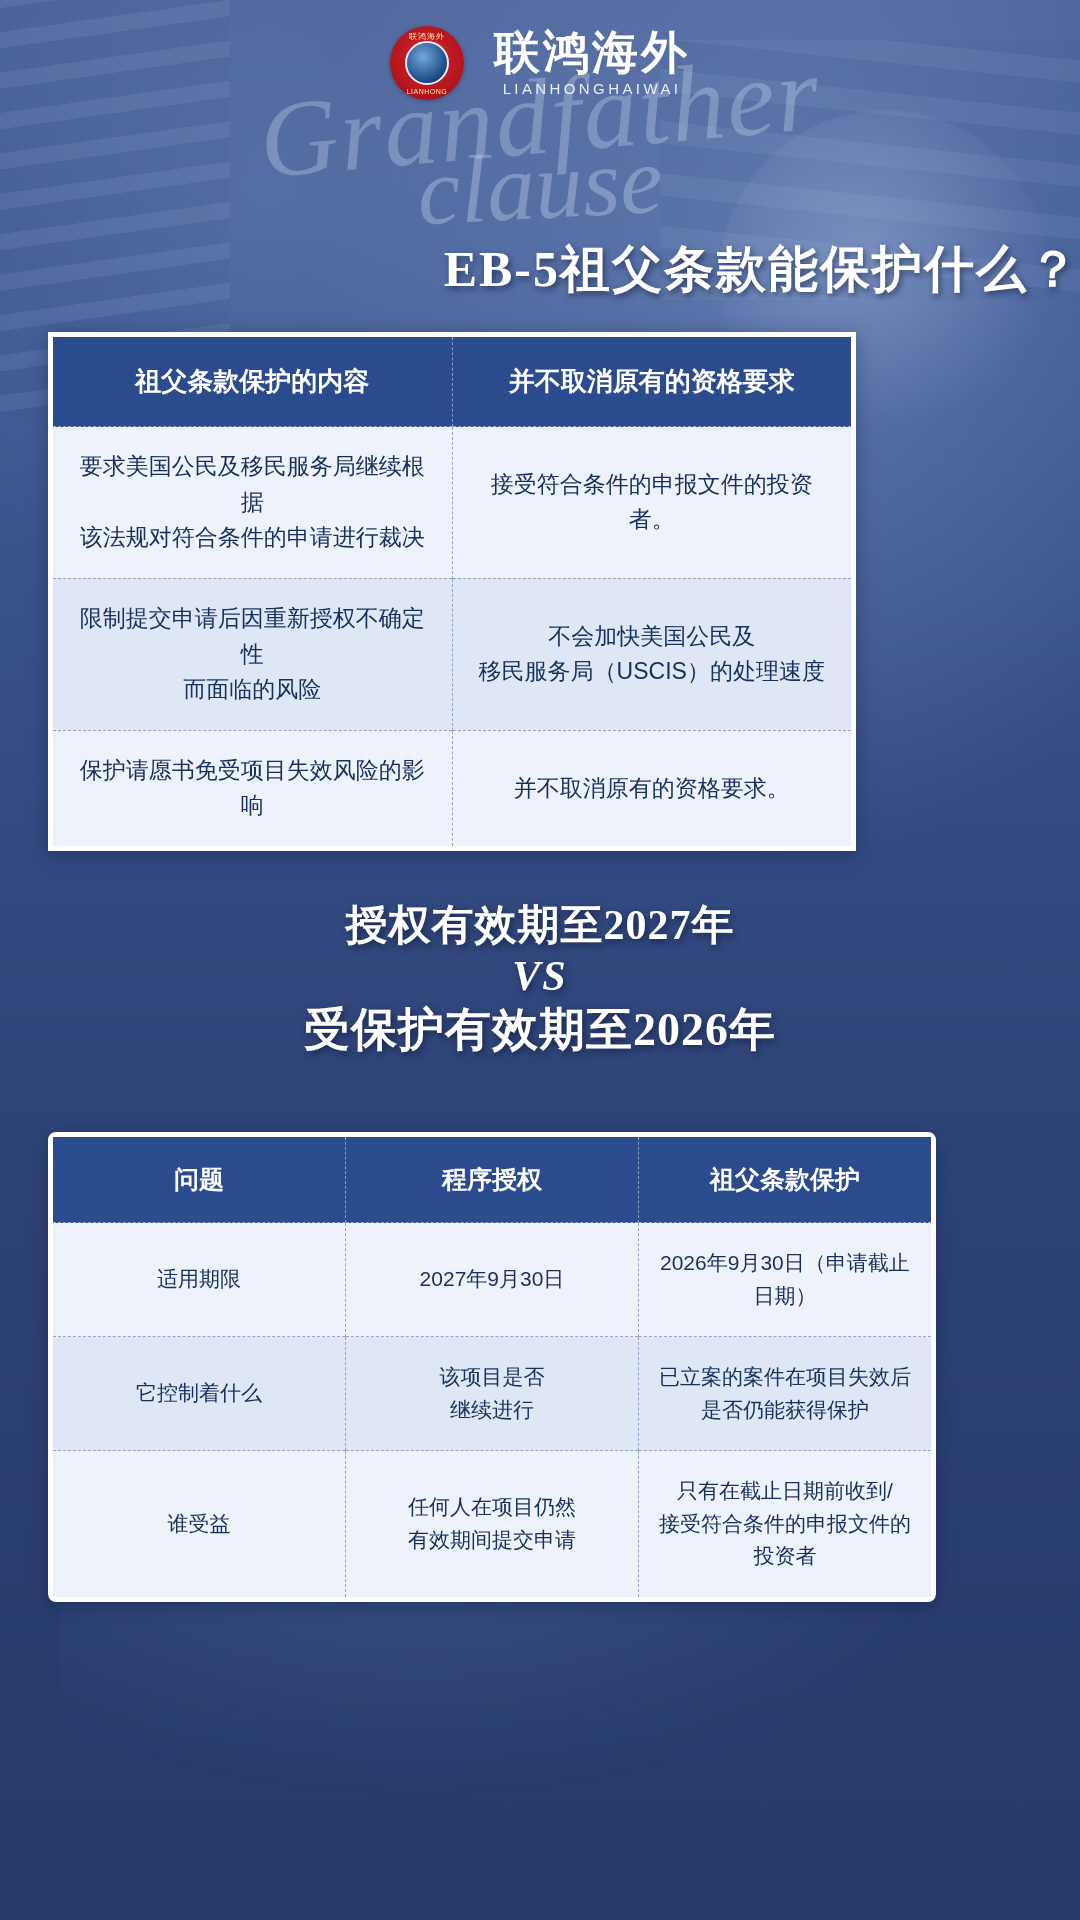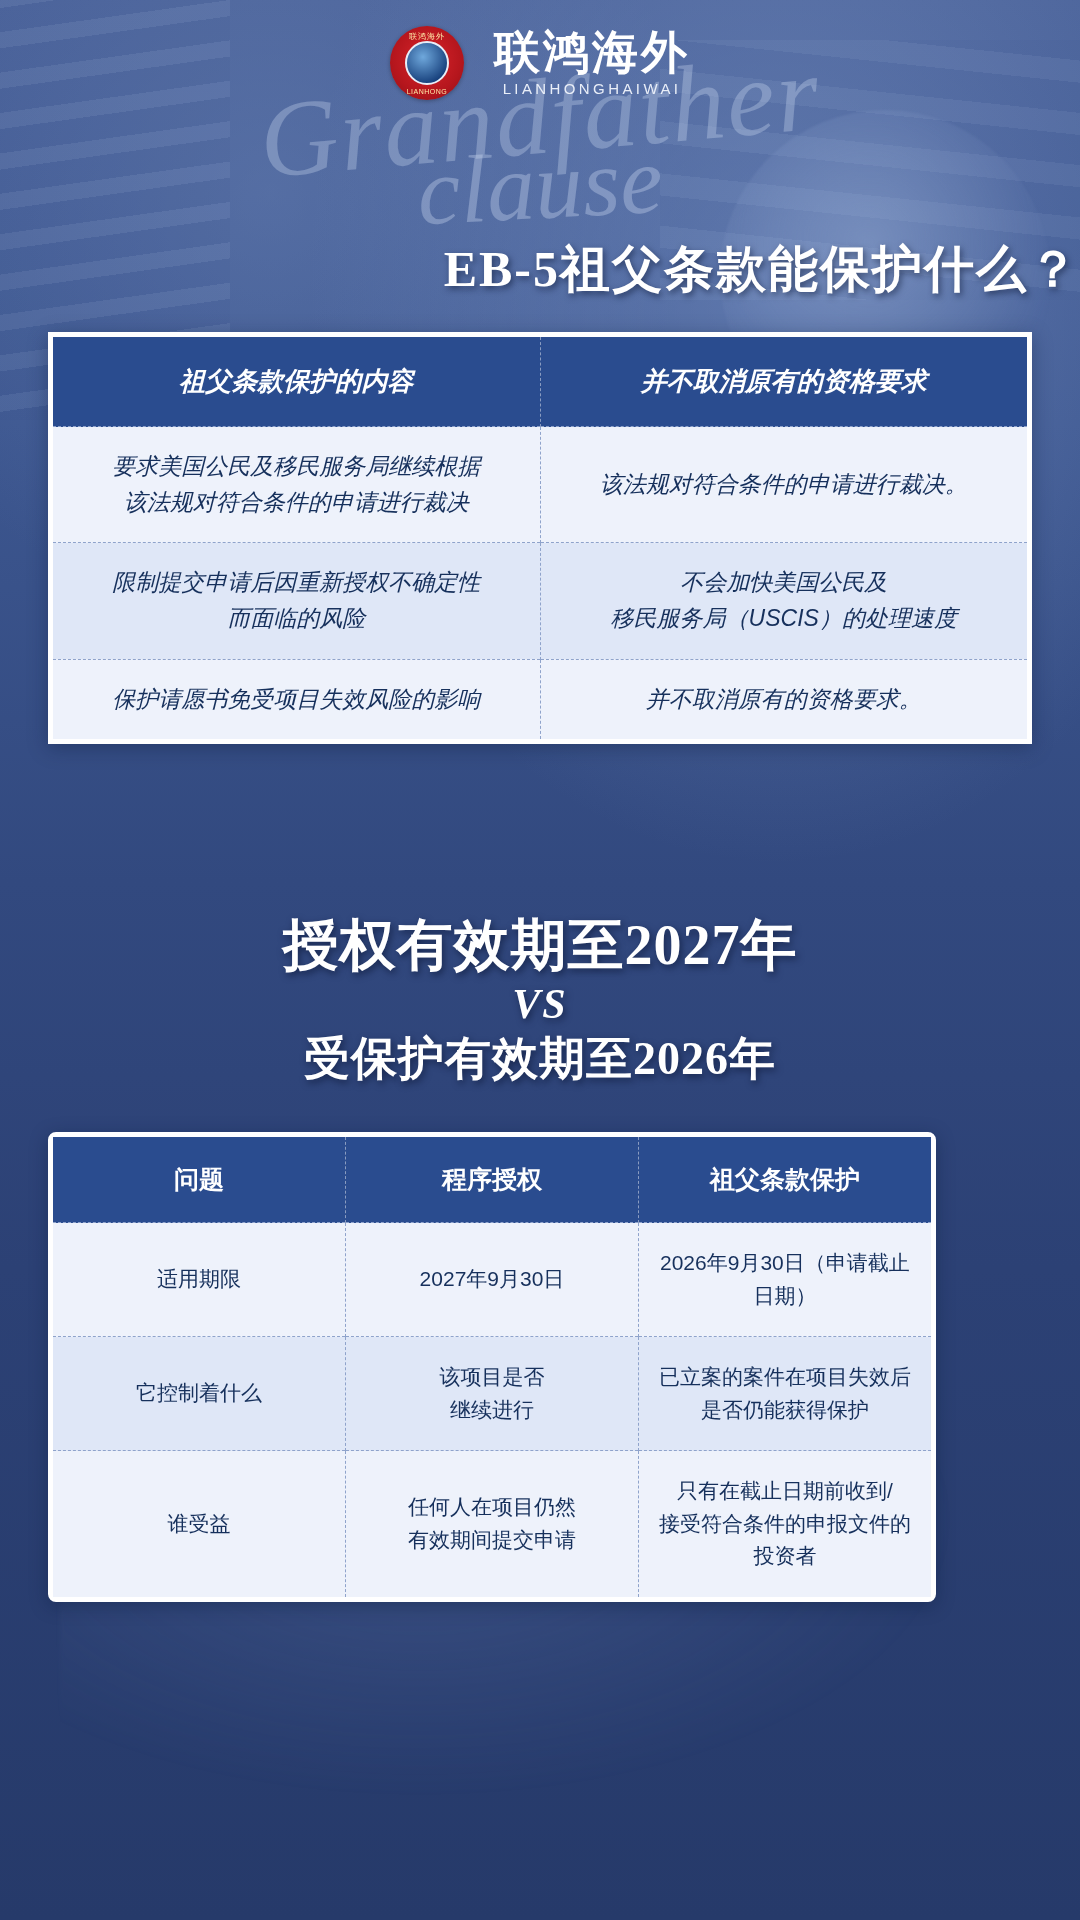--- a/index.html
+++ b/index.html
@@ -166,21 +166,21 @@
 
   
   .card {
     position: absolute;
     background: #e9effa;
     border: 5px solid #ffffff;
     box-shadow: 0 4px 18px rgba(10,22,55,.35);
     z-index: 4;
     box-sizing: border-box;
   }
-  #table1 { left: 48px; top: 332px; width: 984px; font-style: italic; }
+  #table1 { left: 48px; top: 332px; width: 808px; }
 
   table {
     border-collapse: collapse;
     width: 100%;
     table-layout: fixed;
   }
   .t-head td {
     background: #2a4c8f;
     color: #ffffff;
     font-size: 26px;
@@ -209,21 +209,21 @@
     position: absolute;
     top: 900px; left: 0; right: 0;
     text-align: center;
     font-family: "Liberation Serif", serif;
     font-weight: bold;
     color: #ffffff;
     text-shadow: 2px 3px 7px rgba(8,18,48,.6);
     z-index: 5;
     line-height: 1.22;
   }
-  .mid-head .l1 { font-size: 56px; letter-spacing: 1px; margin-top: 11px; }
+  .mid-head .l1 { font-size: 42px; letter-spacing: 1px; }
   .mid-head .l2 { font-size: 42px; letter-spacing: 2px; font-style: italic; }
   .mid-head .l3 { font-size: 46px; letter-spacing: 1px; }
 
   
   #table2 { left: 48px; top: 1132px; width: 888px; border-radius: 8px; }
   #table2 .t-head td { font-size: 25px; padding: 26px 8px; }
   #table2 .t-body td { font-size: 21px; padding: 24px 14px; }
 </style>
 </head>
 <body>
@@ -254,21 +254,21 @@
   <table>
     <tbody class="t-head" id="t1head">
         <tr>
           <td>祖父条款保护的内容</td>
           <td>并不取消原有的资格要求</td>
         </tr>
       </tbody>
     <tbody class="t-body" id="t1body">
         <tr>
           <td>要求美国公民及移民服务局继续根据<br>该法规对符合条件的申请进行裁决</td>
-          <td>该法规对符合条件的申请进行裁决。</td>
+          <td>接受符合条件的申报文件的投资者。</td>
         </tr>
         <tr>
           <td>限制提交申请后因重新授权不确定性<br>而面临的风险</td>
           <td>不会加快美国公民及<br>移民服务局（USCIS）的处理速度</td>
         </tr>
         <tr>
           <td>保护请愿书免受项目失效风险的影响</td>
           <td>并不取消原有的资格要求。</td>
         </tr>
       </tbody>

